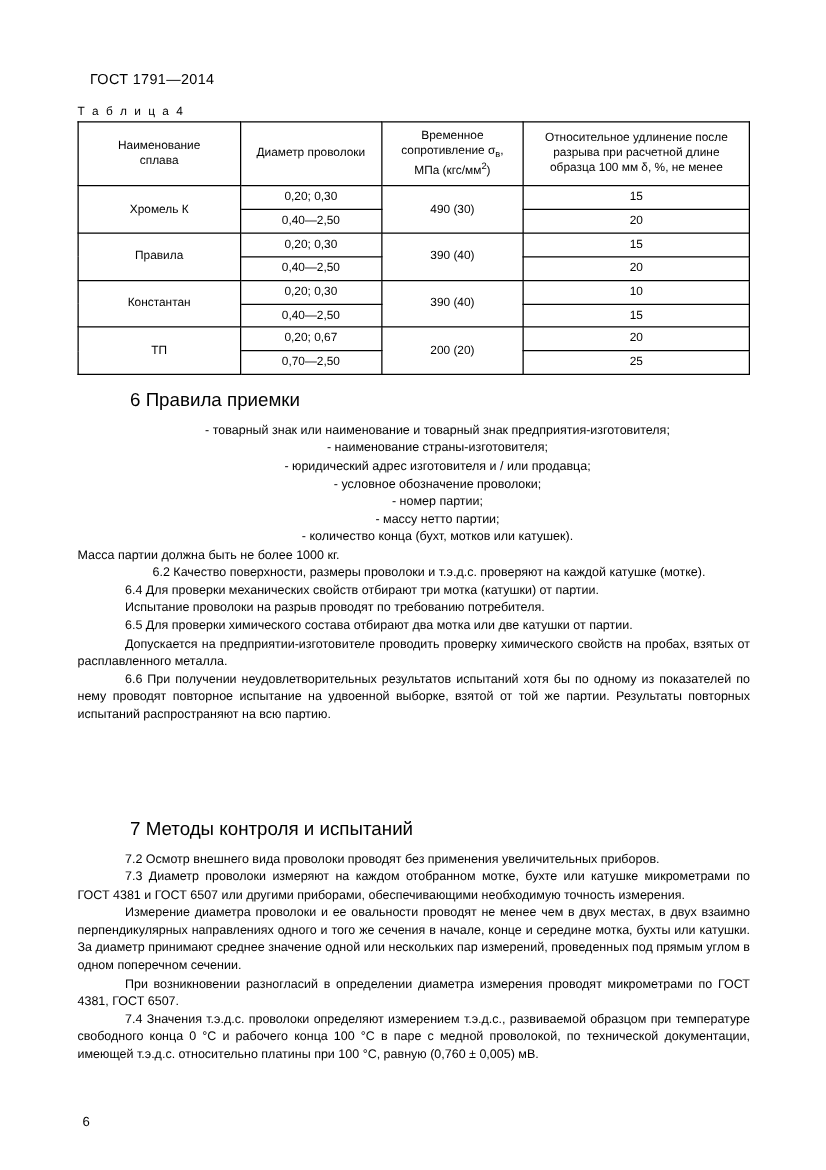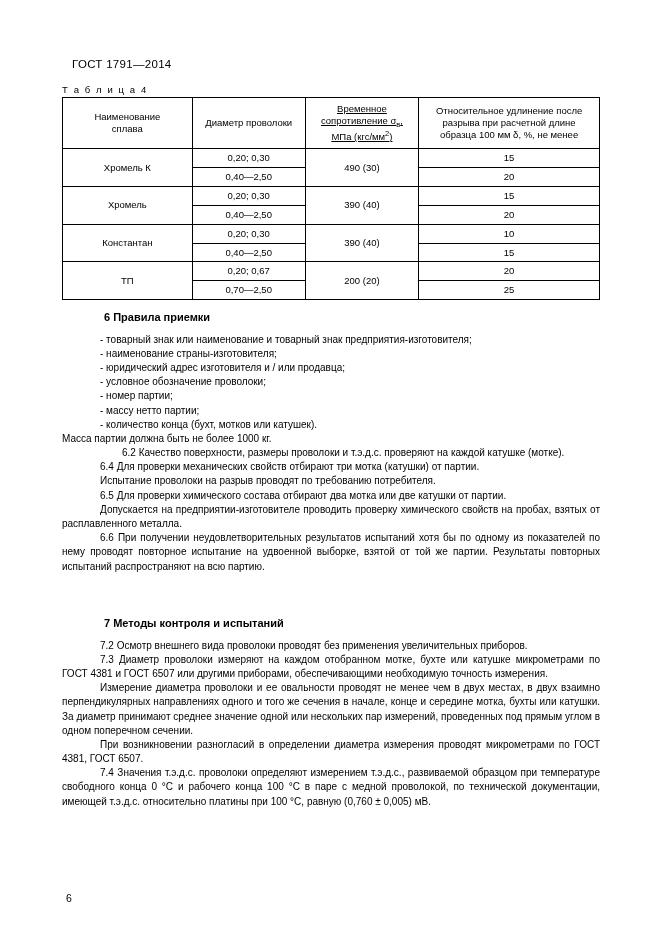--- a/index.html
+++ b/index.html
@@ -52,48 +52,48 @@
     vertical-align: middle;
     font-weight: normal;
     line-height: 1.25;
   }
   table.spec th {
     font-size: 9.5px;
     padding: 5px 6px;
   }
   .col-alloy { width: 128px; }
   .col-diam { width: 112px; }
-  .col-res { width: 108px; text-decoration: underline; }
+  .col-res { width: 108px; }
   .col-elong { width: 190px; }
   .body-text {
     position: absolute;
     left: 62px;
     width: 538px;
     font-size: 10px;
     line-height: 1.42;
     text-align: justify;
   }
   .sec-title {
-    font-weight: bold;
-    font-size: 11px;
+    font-weight: normal;
+    font-size: 15px;
     margin: 0 0 7px 0;
     padding-left: 42px;
   }
   p.para {
     margin: 0;
     text-indent: 38px;
     text-align: justify;
   }
   p.para.noind {
     text-indent: 0;
   }
   p.dash {
     margin: 0;
     text-indent: 38px;
-    text-align: left;
+    text-align: center;
   }
   .page-number {
     position: absolute;
     left: 66px;
     top: 892px;
     font-size: 10.5px;
   }
   sub { font-size: 7.5px; }
   sup { font-size: 7.5px; }
 </style>
@@ -131,21 +131,21 @@
         <td rowspan="2">Хромель К</td>
         <td>0,20;  0,30</td>
         <td rowspan="2">490 (30)</td>
         <td>15</td>
       </tr>
       <tr>
         <td>0,40—2,50</td>
         <td>20</td>
       </tr>
       <tr>
-        <td rowspan="2">Хромель</td>
+        <td rowspan="2">Правила</td>
         <td>0,20;  0,30</td>
         <td rowspan="2">390 (40)</td>
         <td>15</td>
       </tr>
       <tr>
         <td>0,40—2,50</td>
         <td>20</td>
       </tr>
       <tr>
         <td rowspan="2">Константан</td>
@@ -181,21 +181,21 @@
     <p class="dash">- количество конца (бухт, мотков или катушек).</p>
     <p class="para noind">Масса партии должна быть не более 1000 кг.</p>
     <p class="para" style="text-indent:60px">6.2 Качество поверхности, размеры проволоки и  т.э.д.с. проверяют на каждой катушке (мотке).</p>
     <p class="para">6.4 Для проверки механических свойств отбирают три мотка (катушки) от партии.</p>
     <p class="para">Испытание проволоки на разрыв проводят по требованию потребителя.</p>
     <p class="para">6.5 Для проверки химического состава отбирают два мотка или две катушки от партии.</p>
     <p class="para">Допускается на предприятии-изготовителе проводить проверку химического свойств на  пробах, взятых от расплавленного металла.</p>
     <p class="para">6.6  При получении неудовлетворительных результатов испытаний хотя бы по одному из показателей  по нему проводят повторное испытание на удвоенной выборке, взятой от той же партии. Результаты повторных испытаний распространяют на всю партию.</p>
   </div>
 
-  <div class="body-text" style="top: 616px;">
+  <div class="body-text" style="top: 653px;">
     <div class="sec-title">7 Методы контроля и испытаний</div>
     <p class="para">7.2 Осмотр  внешнего вида проволоки проводят  без применения увеличительных приборов.</p>
     <p class="para">7.3  Диаметр проволоки измеряют  на каждом отобранном мотке, бухте или катушке микрометрами по ГОСТ 4381 и ГОСТ 6507 или другими приборами, обеспечивающими необходимую точность измерения.</p>
     <p class="para">Измерение диаметра проволоки и ее овальности проводят не менее чем в двух местах,  в двух взаимно перпендикулярных  направлениях одного и того же сечения в начале,  конце и  середине мотка, бухты или катушки. За диаметр принимают среднее значение одной или нескольких пар измерений, проведенных под прямым углом в одном поперечном сечении.</p>
     <p class="para">При возникновении разногласий в определении диаметра измерения проводят микрометрами по ГОСТ 4381, ГОСТ 6507.</p>
     <p class="para">7.4 Значения  т.э.д.с. проволоки определяют измерением т.э.д.с., развиваемой образцом при температуре свободного конца 0 °С  и рабочего конца 100 °С в паре с медной проволокой, по технической документации, имеющей т.э.д.с. относительно платины при 100 °С, равную (0,760 ± 0,005) мВ.</p>
   </div>
 
   <div class="page-number">6</div>
 

